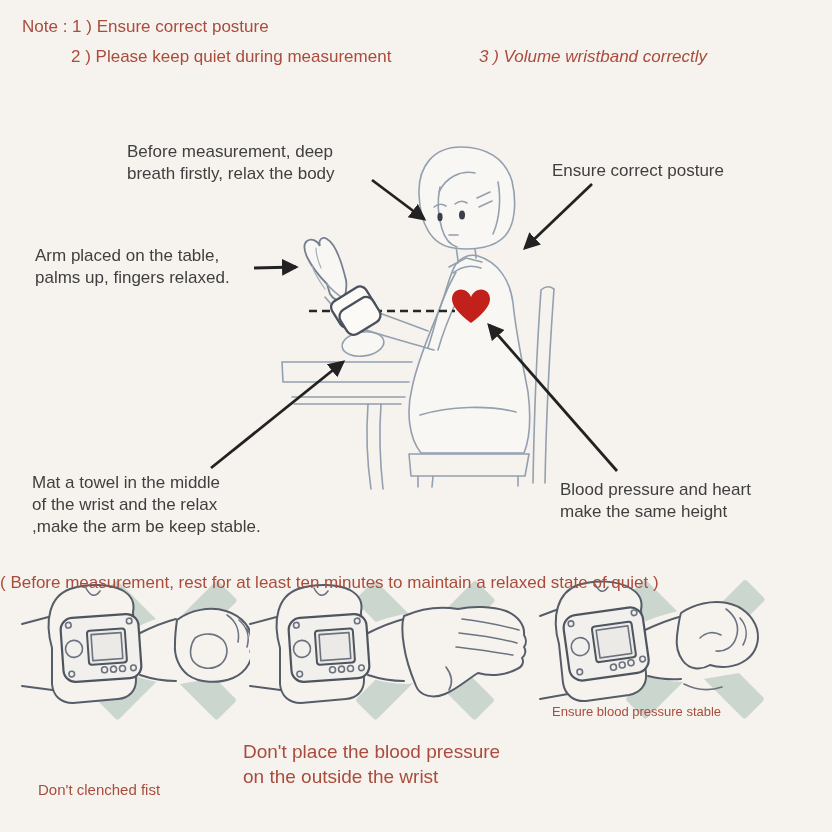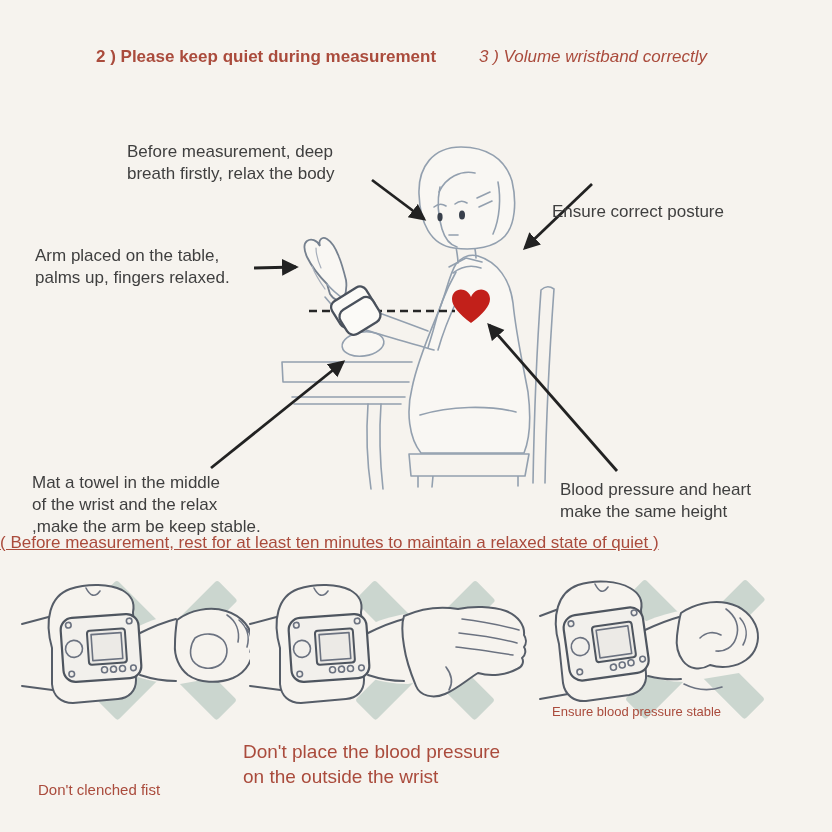--- a/index.html
+++ b/index.html
@@ -190,33 +190,34 @@
         <circle class="wd" cx="610" cy="668" r="3"></circle>
           <circle class="wd" cx="619" cy="667" r="3"></circle>
           <circle class="wd" cx="628" cy="666" r="3"></circle>
       </g>
       <path class="wo woF2" d="M681,613 C694,604 712,600 727,603 C742,606 753,616 757,629 C760,641 756,653 746,660 C736,667 722,669 710,665 C700,671 689,669 683,661 C677,653 676,644 677,636 C678,628 679,619 681,613 Z"></path>
       <path class="wd" d="M726,609 C736,616 740,627 736,638 C733,647 725,652 716,651 M740,618 C747,626 748,636 743,645 M700,638 C706,632 714,631 721,635"></path>
       <path class="wd" d="M684,684 C696,690 710,691 722,687"></path>
     </g>
   </svg>
 
-  <div class="txt red" style="left:96px;top:46px;font-weight:bold;">2 ) Please keep quiet during measurement</div>
+  <div class="txt red" style="left:22px;top:16px;"><span>Note :</span> <span>1 ) Ensure correct posture</span></div>
+  <div class="txt red" style="left:71px;top:46px;">2 ) Please keep quiet during measurement</div>
   <div class="txt red" style="left:479px;top:46px;font-style:italic;">3 ) Volume wristband correctly</div>
 
   <div class="txt dark" style="left:127px;top:141px;">Before measurement, deep
 breath firstly, relax the body</div>
-  <div class="txt dark" style="left:552px;top:160px;margin-top:41px;">Ensure correct posture</div>
+  <div class="txt dark" style="left:552px;top:160px;">Ensure correct posture</div>
   <div class="txt dark" style="left:35px;top:245px;">Arm placed on the table,
 palms up, fingers relaxed.</div>
   <div class="txt dark" style="left:32px;top:472px;">Mat a towel in the middle
 of the wrist and the relax
 ,make the arm be keep stable.</div>
   <div class="txt dark center" style="left:560px;top:479px;width:250px;">Blood pressure and heart
 make the same height</div>
 
-  <div class="txt red center" style="left:0;top:532px;width:685px;text-decoration:underline;">( Before measurement, rest for at least ten minutes to maintain a relaxed state of quiet )</div>
+  <div class="txt red center" style="left:0;top:572px;width:685px;">( Before measurement, rest for at least ten minutes to maintain a relaxed state of quiet )</div>
 
   <div class="txt red" style="left:38px;top:780px;font-size:15px;">Don't clenched fist</div>
   <div class="txt red center" style="left:243px;top:740px;width:290px;font-size:19px;">Don't place the blood pressure
 on the outside the wrist</div>
   <div class="txt red" style="left:552px;top:704px;font-size:13px;">Ensure blood pressure stable</div>
 </div>
 
 </body></html>

